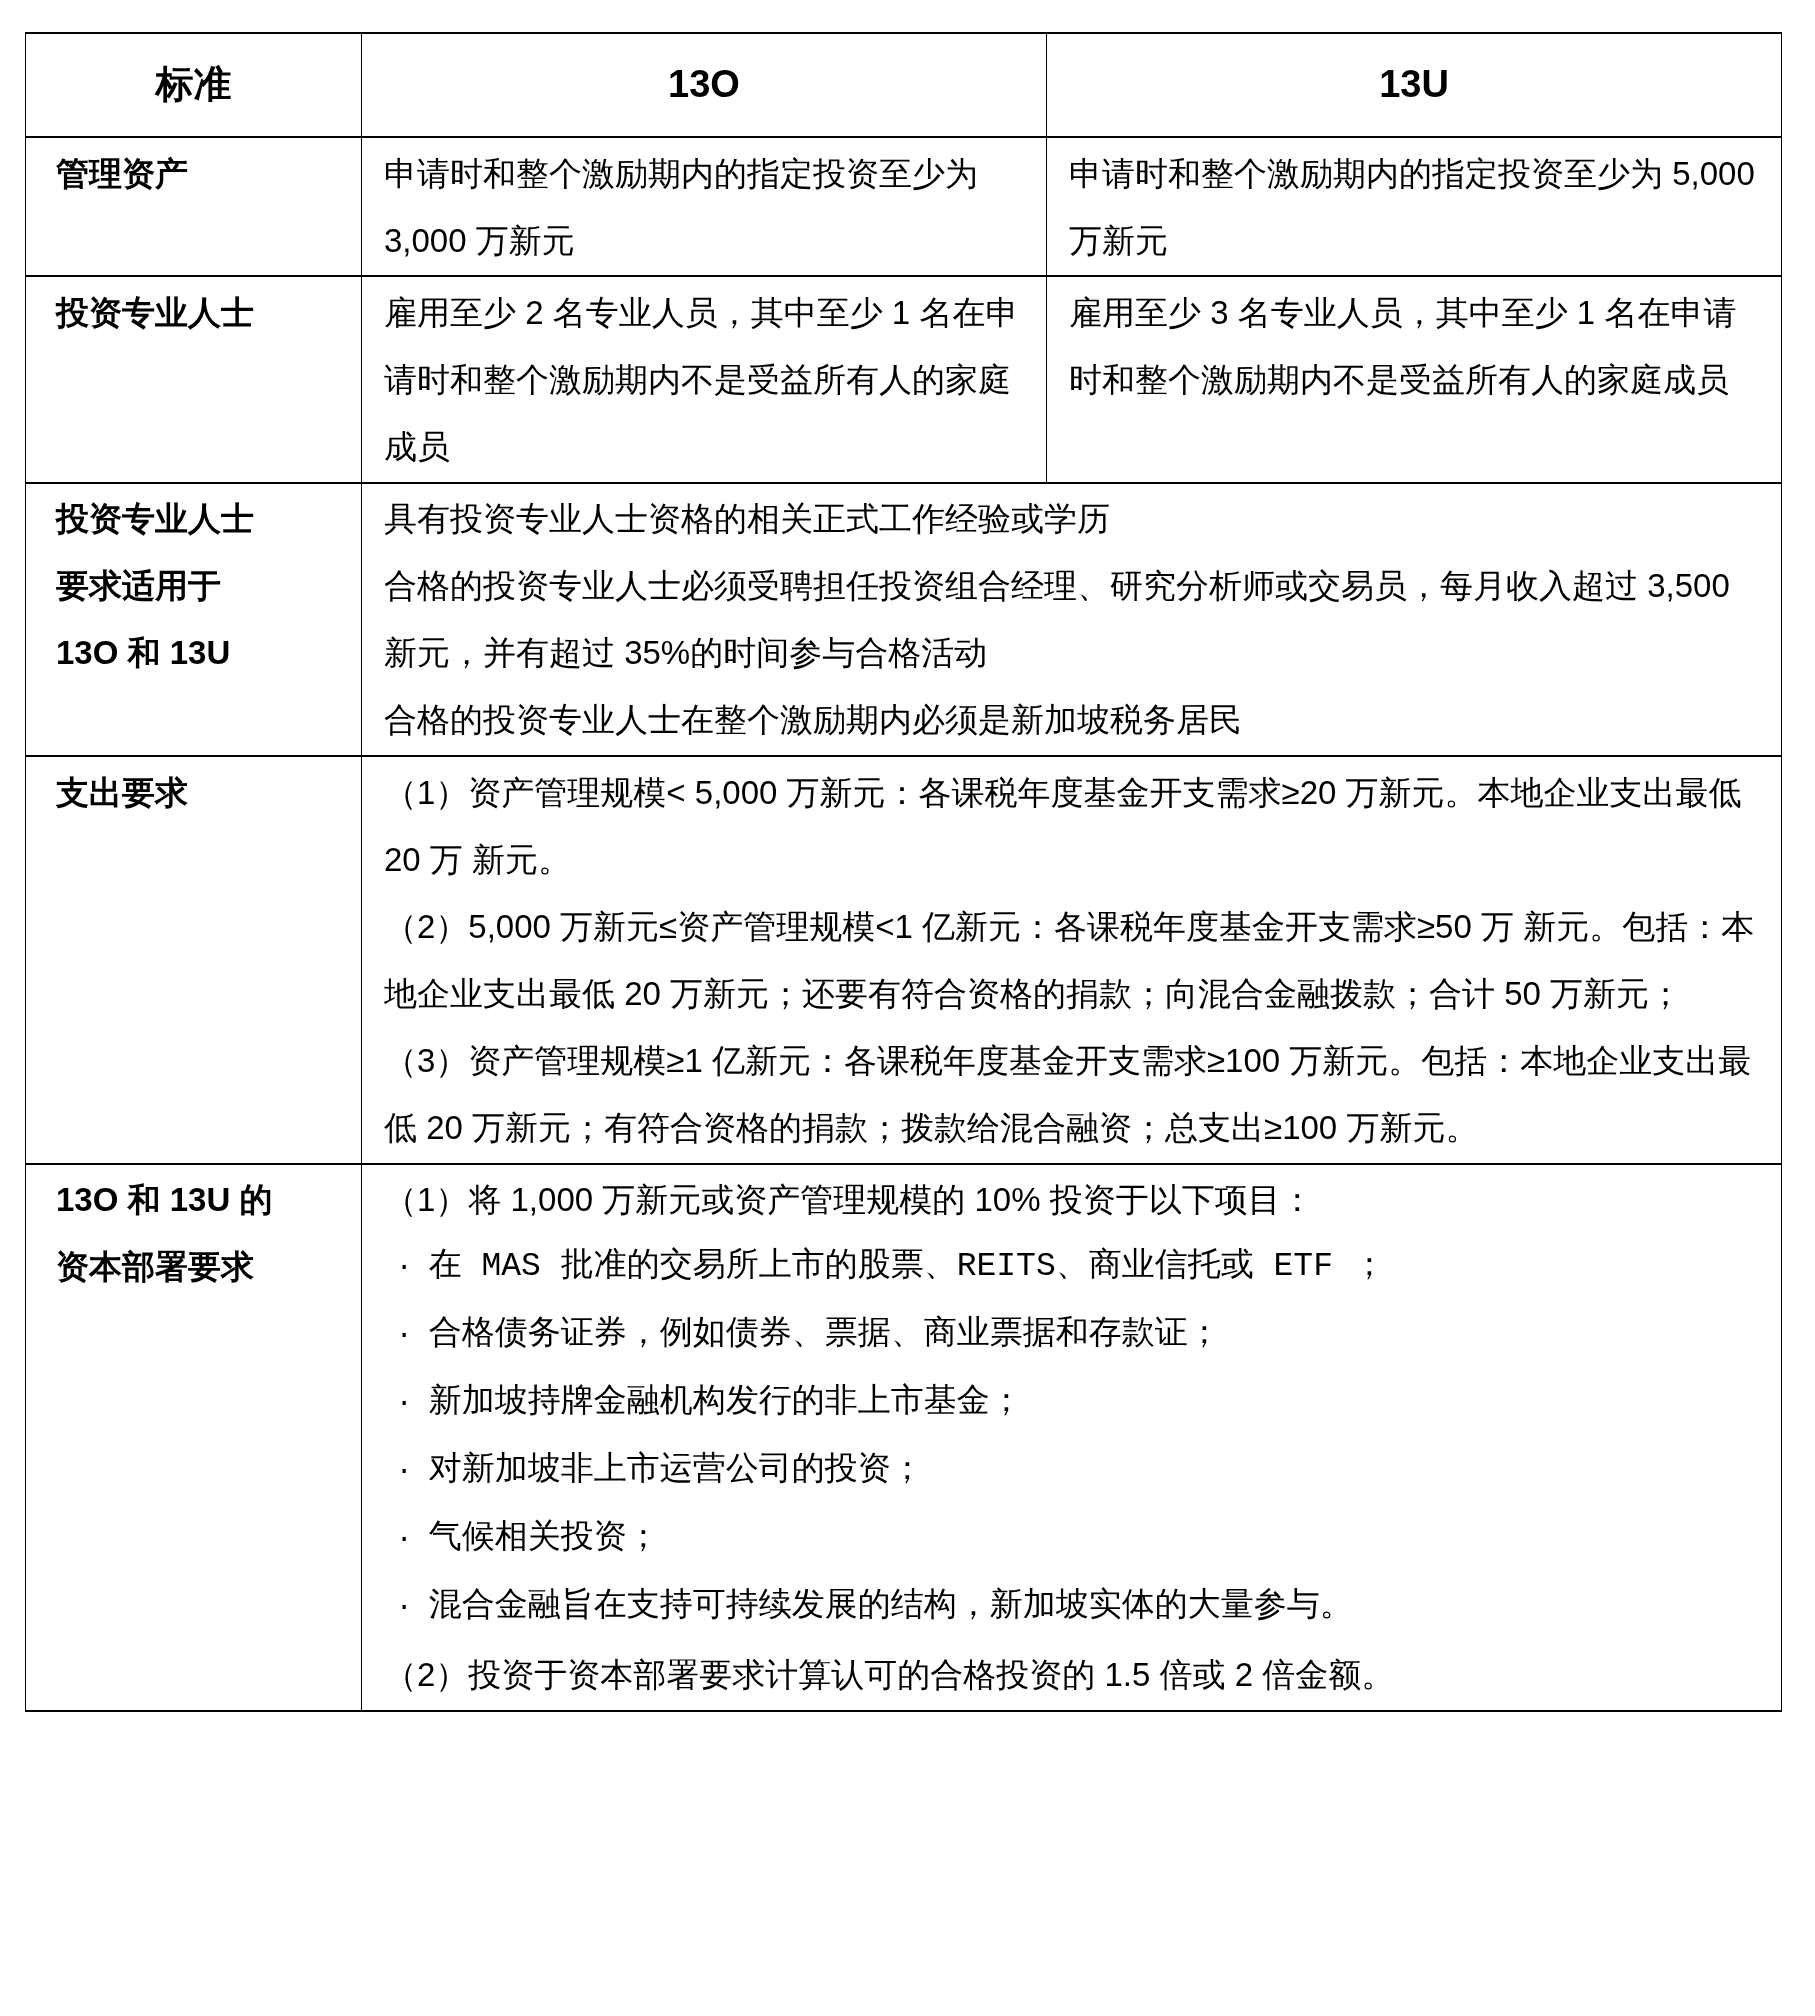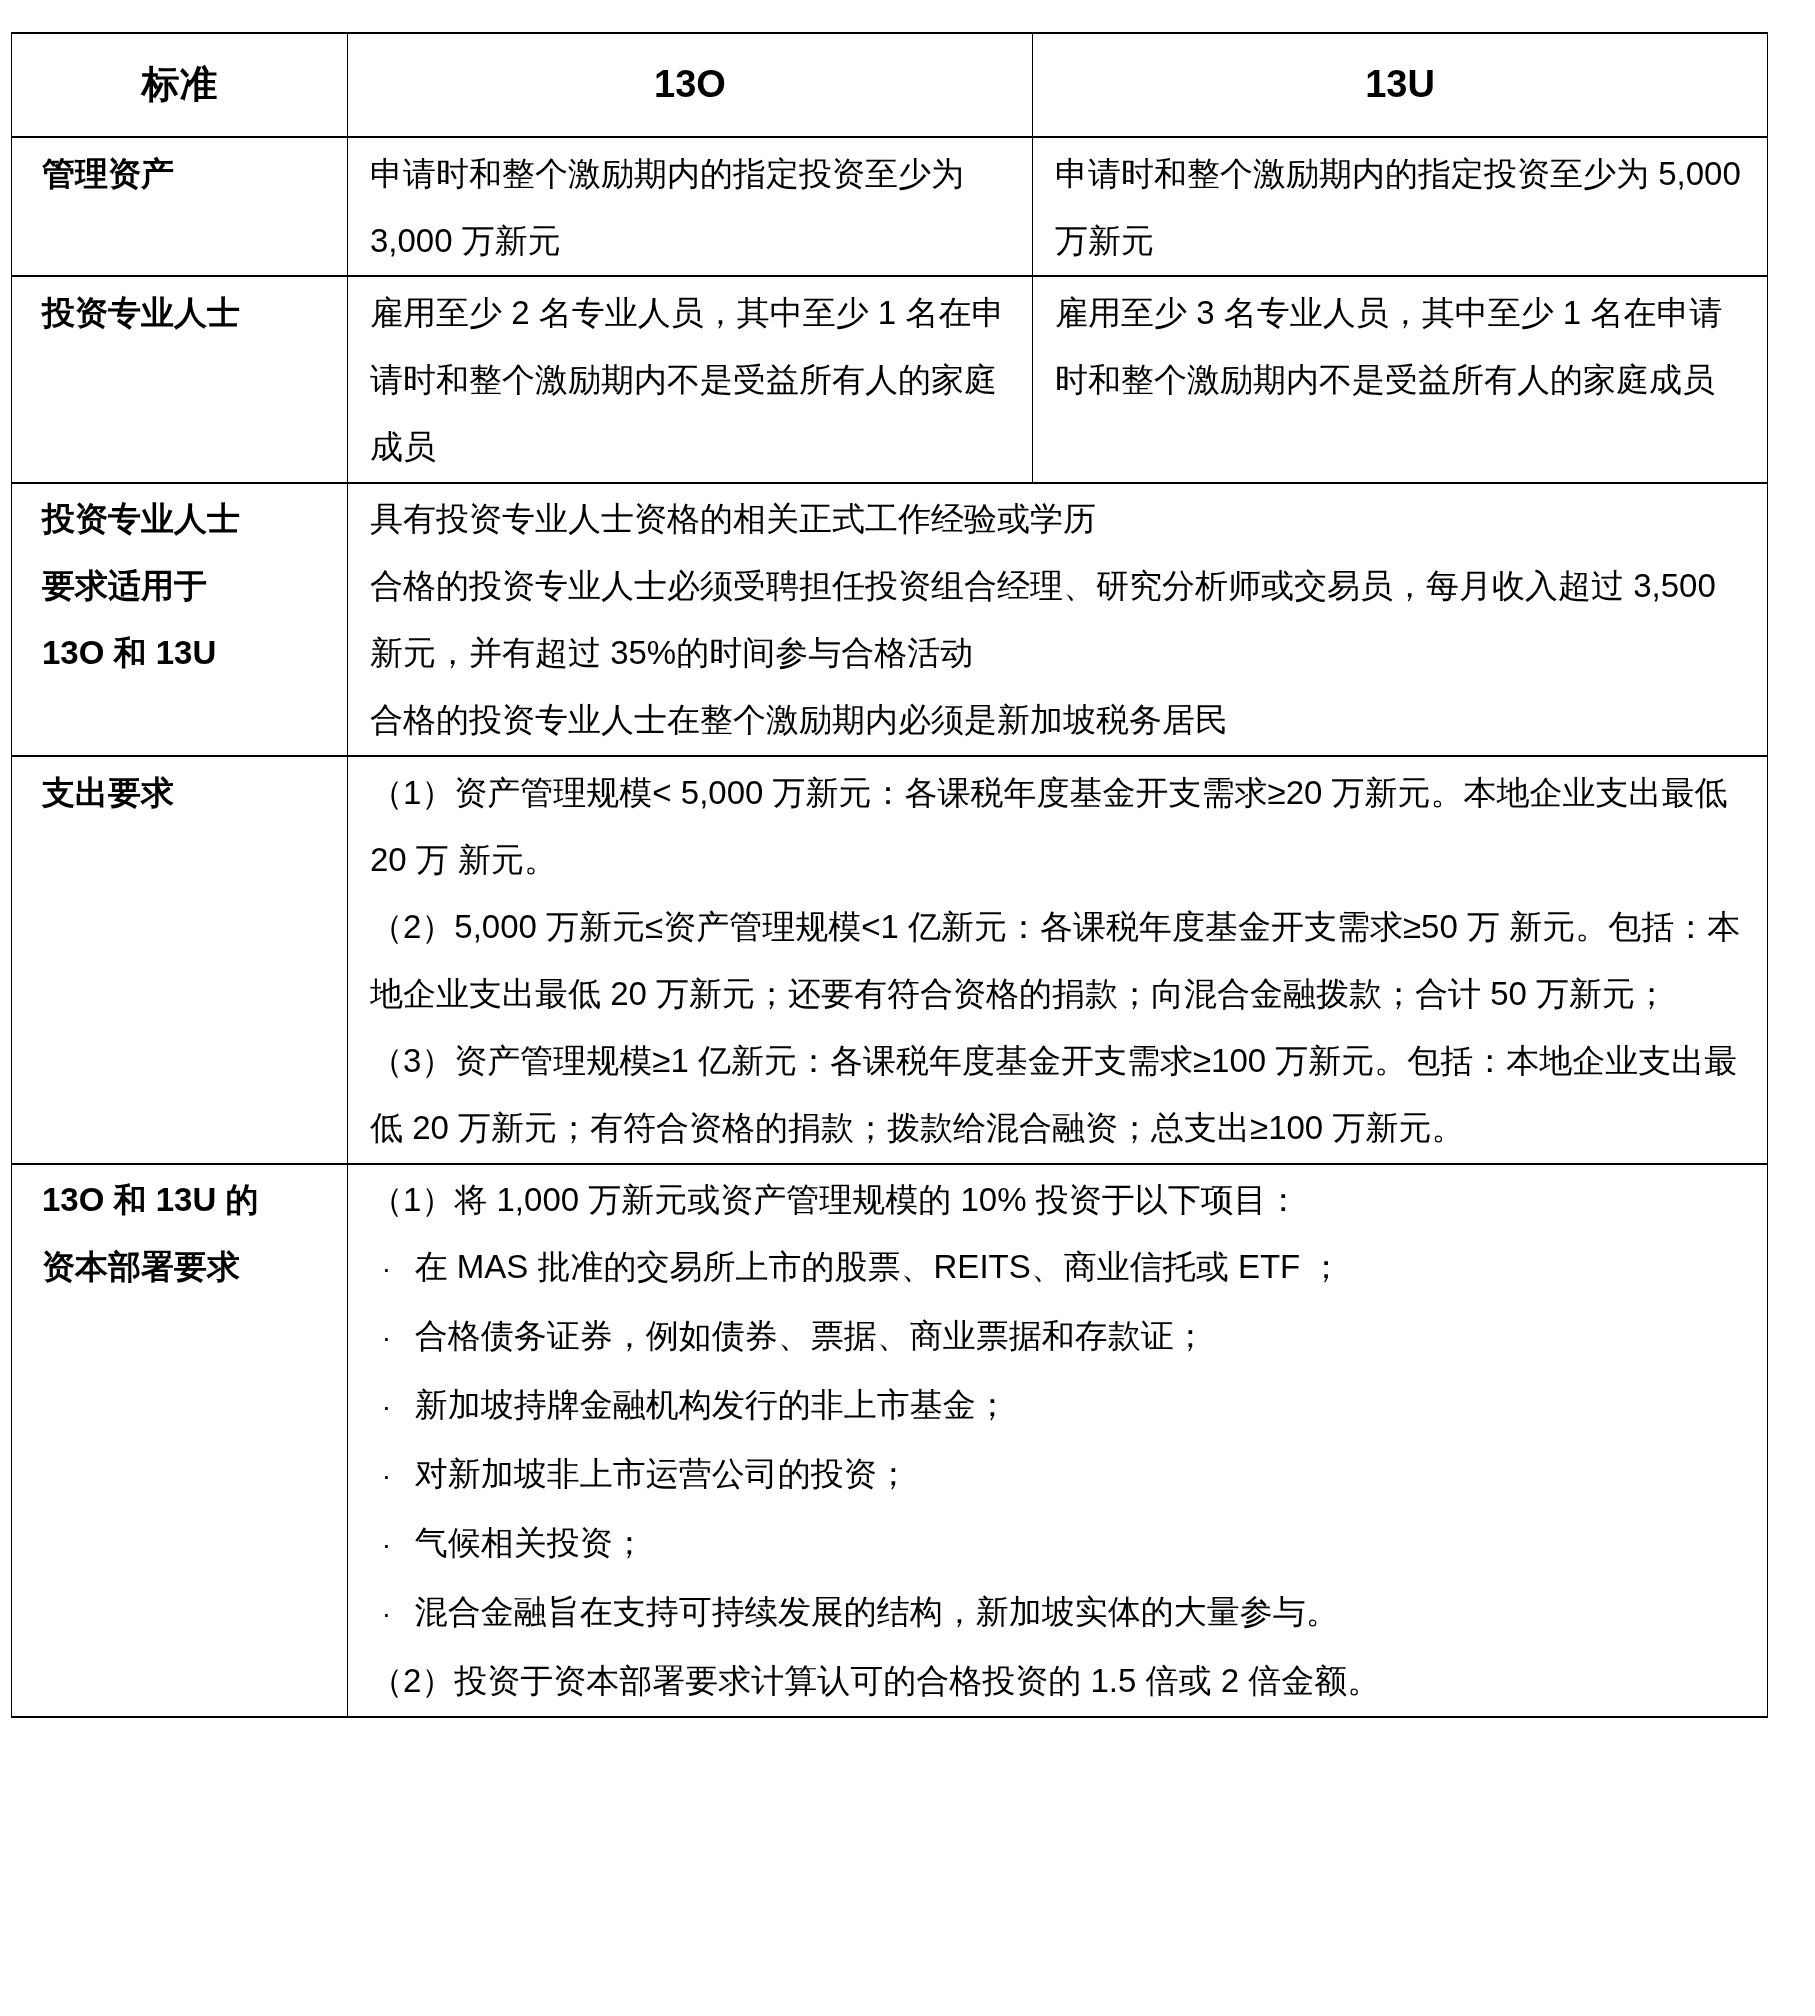--- a/index.html
+++ b/index.html
@@ -8,21 +8,21 @@
     width: 1816px;
     height: 2016px;
     background: #ffffff;
     color: #000000;
     font-family: "Liberation Sans", "DejaVu Sans", sans-serif;
     position: relative;
   }
   .page { position: absolute; inset: 0; }
   table.doc-table {
     position: absolute;
-    left: 11px;
+    left: 25px;
     top: 32px;
     width: 1756px;
     border-collapse: collapse;
     table-layout: fixed;
   }
   col.c1 { width: 336px; }
   col.c2 { width: 685px; }
   col.c3 { width: 735px; }
   th, td {
     border: 1.7px solid #000000;
@@ -44,21 +44,21 @@
     line-height: 1.2;
     padding: 0;
   }
   td.label {
     font-weight: 700;
     padding-left: 30px;
     white-space: pre-line;
     margin-top: 36px;
   }
   p { margin: 0; padding: 0; }
-  p.bullet { padding-left: 11.7px; }
+  p.bullet { padding-left: 11.7px; font-family: Liberation Mono, monospace; }
   span.dot {
     display: inline-block;
     min-width: 33px;
     font-size: 28px;
   }
   tr.h-header { height: 104px; }
   tr.h-r1 { height: 137px; }
   tr.h-r2 { height: 201px; }
   tr.h-r3 { height: 266px; }
   tr.h-r4 { height: 360px; }

